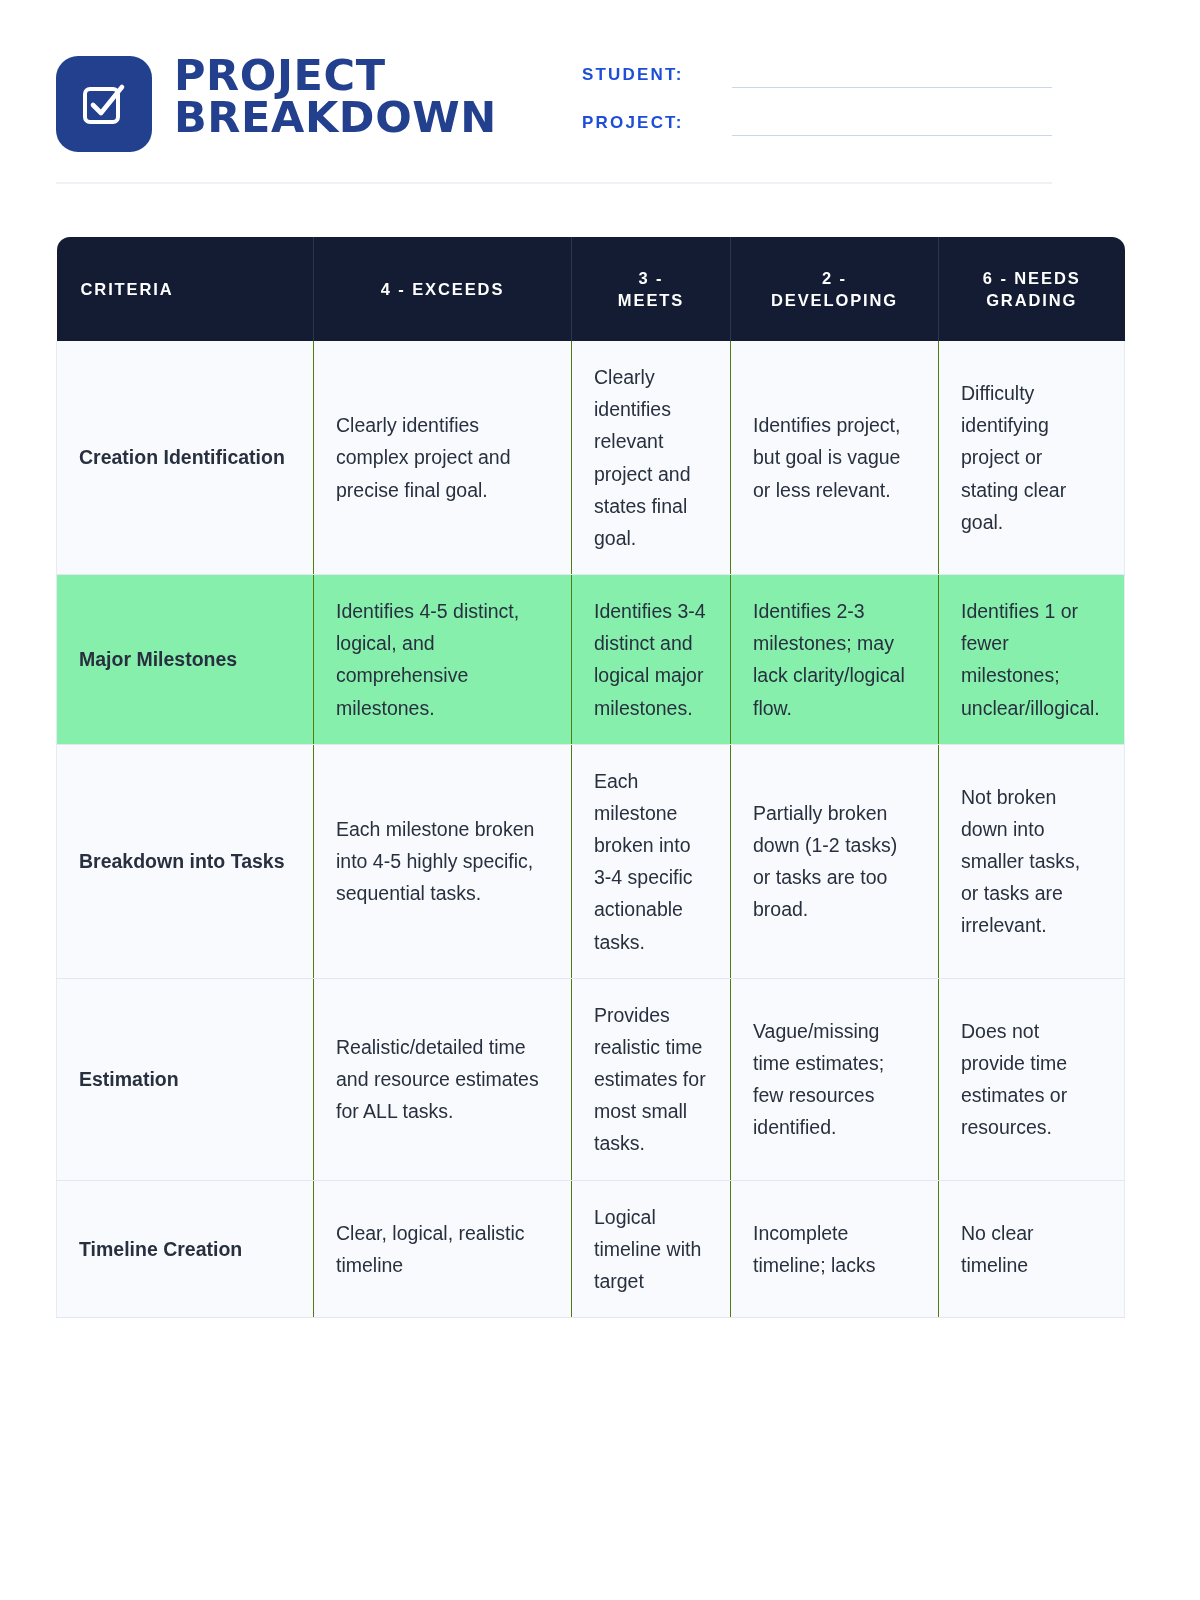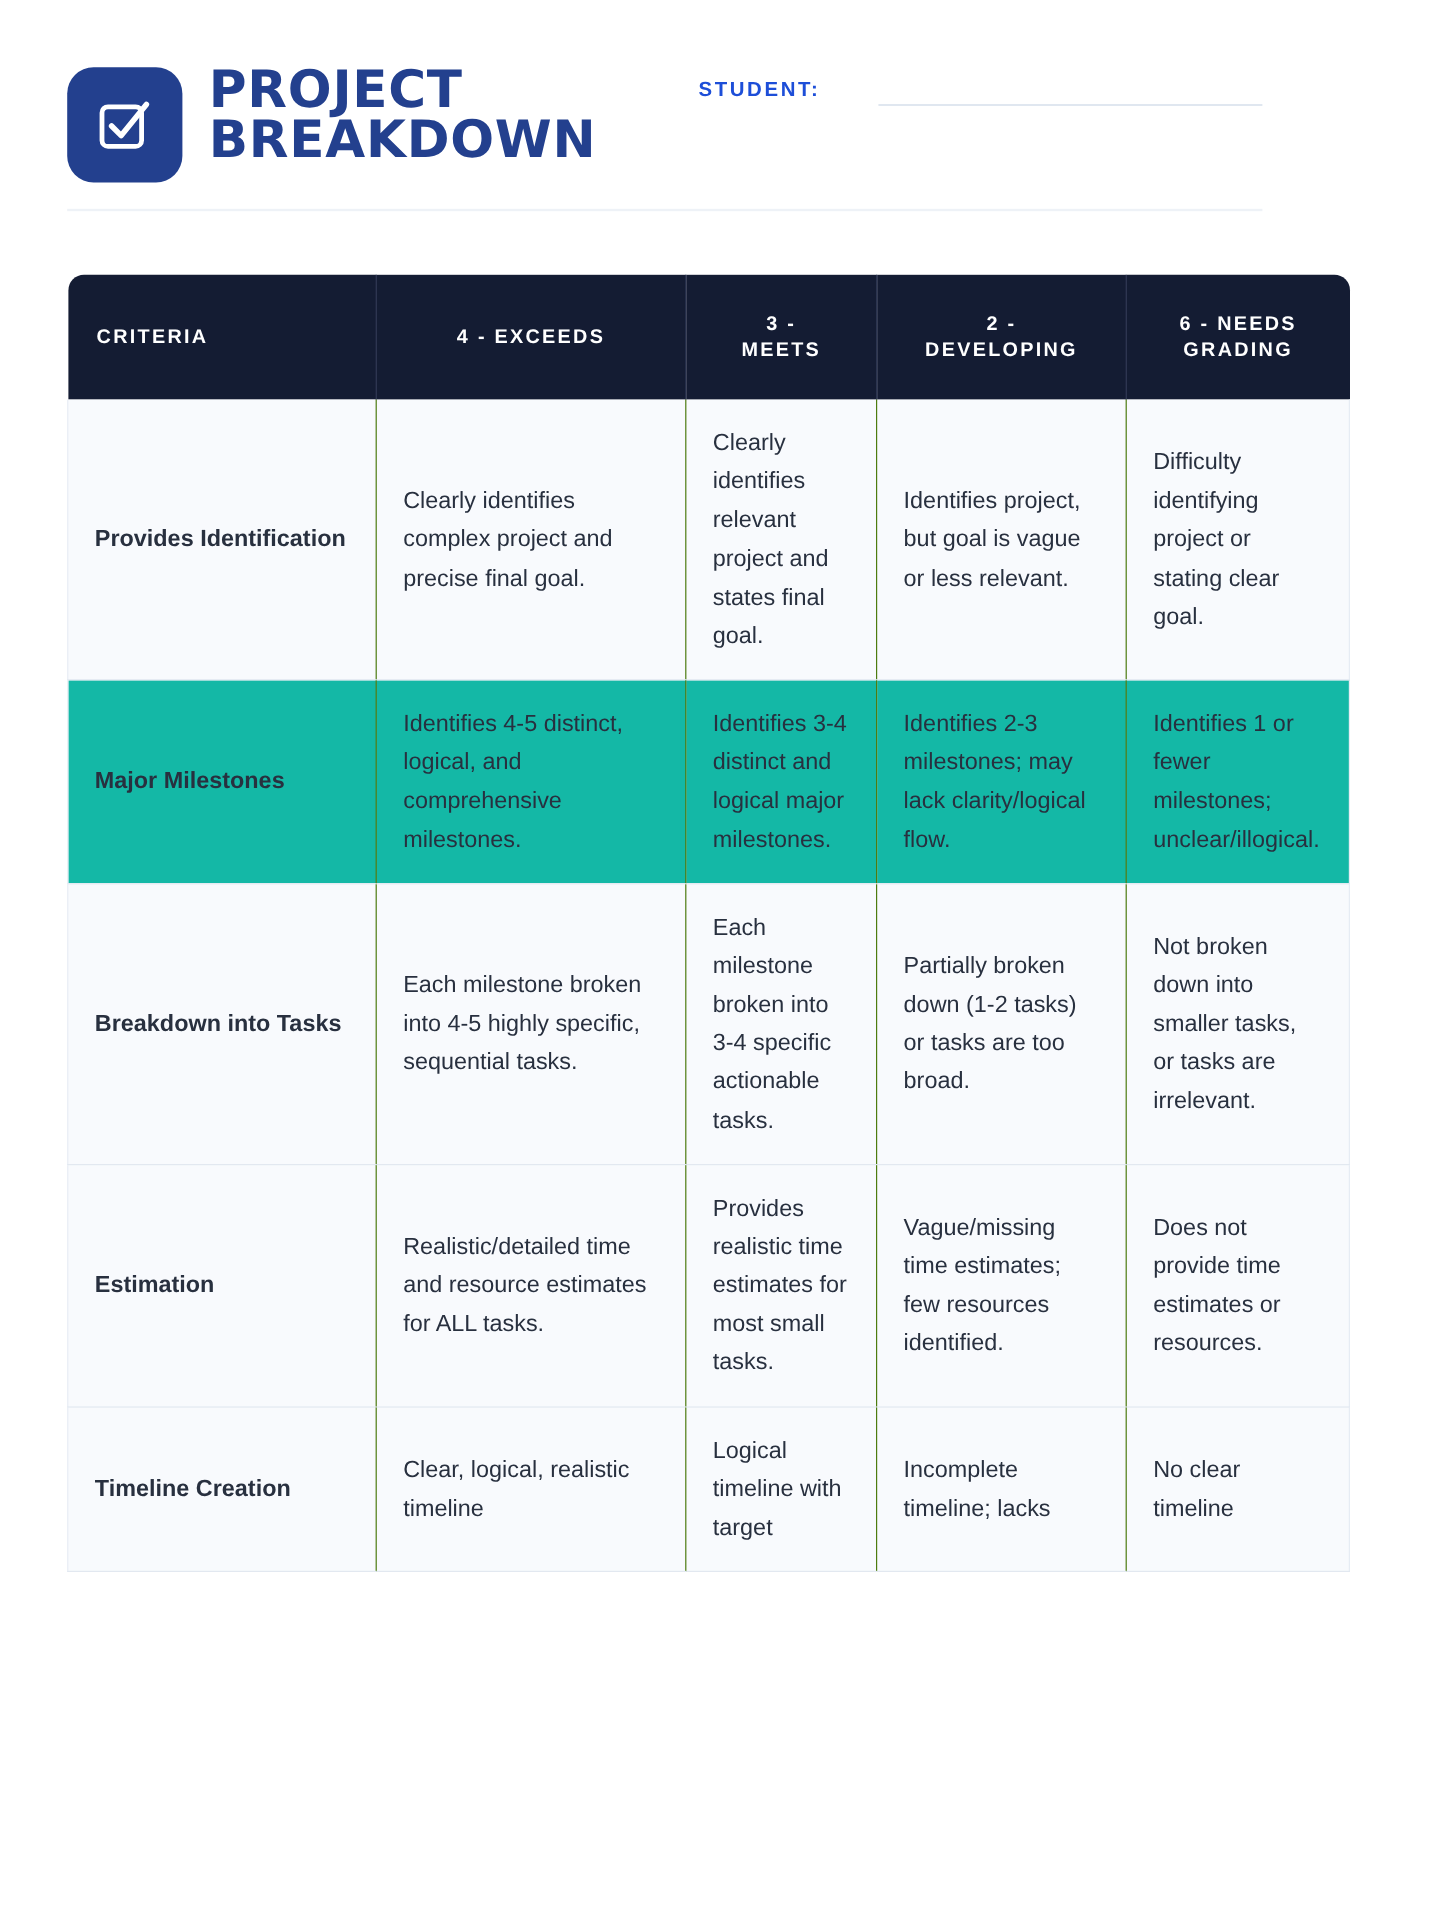--- a/index.html
+++ b/index.html
@@ -146,21 +146,21 @@
     color: #28303f;
     vertical-align: middle;
   }
   table.rubric tbody tr td:first-child {
     border-left: 1px solid #e6ecf4;
   }
   table.rubric tbody td:last-child {
     border-right: 1px solid #e6ecf4;
   }
   table.rubric tbody tr.shade td { background: #f8fafd; }
-  table.rubric tbody tr.plain td { background: #14b8a6; }
+  table.rubric tbody tr.plain td { background: #86efac; }
 
   td.criteria-cell {
     color: #1c3faa;
     font-weight: 700;
     font-size: 19.5px;
     line-height: 1.5;
     padding-left: 24px;
   }
 
   col.c-criteria  { width: 257px; }
@@ -185,20 +185,24 @@
       </div>
       <div class="title-block">
         <span class="title-line dark">PROJECT</span>
         <span class="title-line dark">BREAKDOWN</span>
       </div>
     </div>
 
     <div class="fields">
       <div class="field-row">
         <span class="field-label">STUDENT:</span>
+        <span class="field-line"></span>
+      </div>
+      <div class="field-row">
+        <span class="field-label">PROJECT:</span>
         <span class="field-line"></span>
       </div>
     </div>
 
   </div>
 
   <div class="divider"></div>
 
   <div class="table-wrap">
     <table class="rubric">
@@ -227,21 +231,21 @@
           </th>
           <th>
             <span>6 - NEEDS</span><br>
             <span>GRADING</span>
           </th>
         </tr>
       </thead>
       <tbody>
 
         <tr class="shade">
-          <td class="criteria-cell">Provides Identification</td>
+          <td class="criteria-cell">Creation Identification</td>
           <td>Clearly identifies complex project and precise final goal.</td>
           <td>Clearly identifies relevant project and states final goal.</td>
           <td>Identifies project, but goal is vague or less relevant.</td>
           <td>Difficulty identifying project or stating clear goal.</td>
         </tr>
 
         <tr class="plain">
           <td class="criteria-cell">Major Milestones</td>
           <td>Identifies 4-5 distinct, logical, and comprehensive milestones.</td>
           <td>Identifies 3-4 distinct and logical major milestones.</td>

